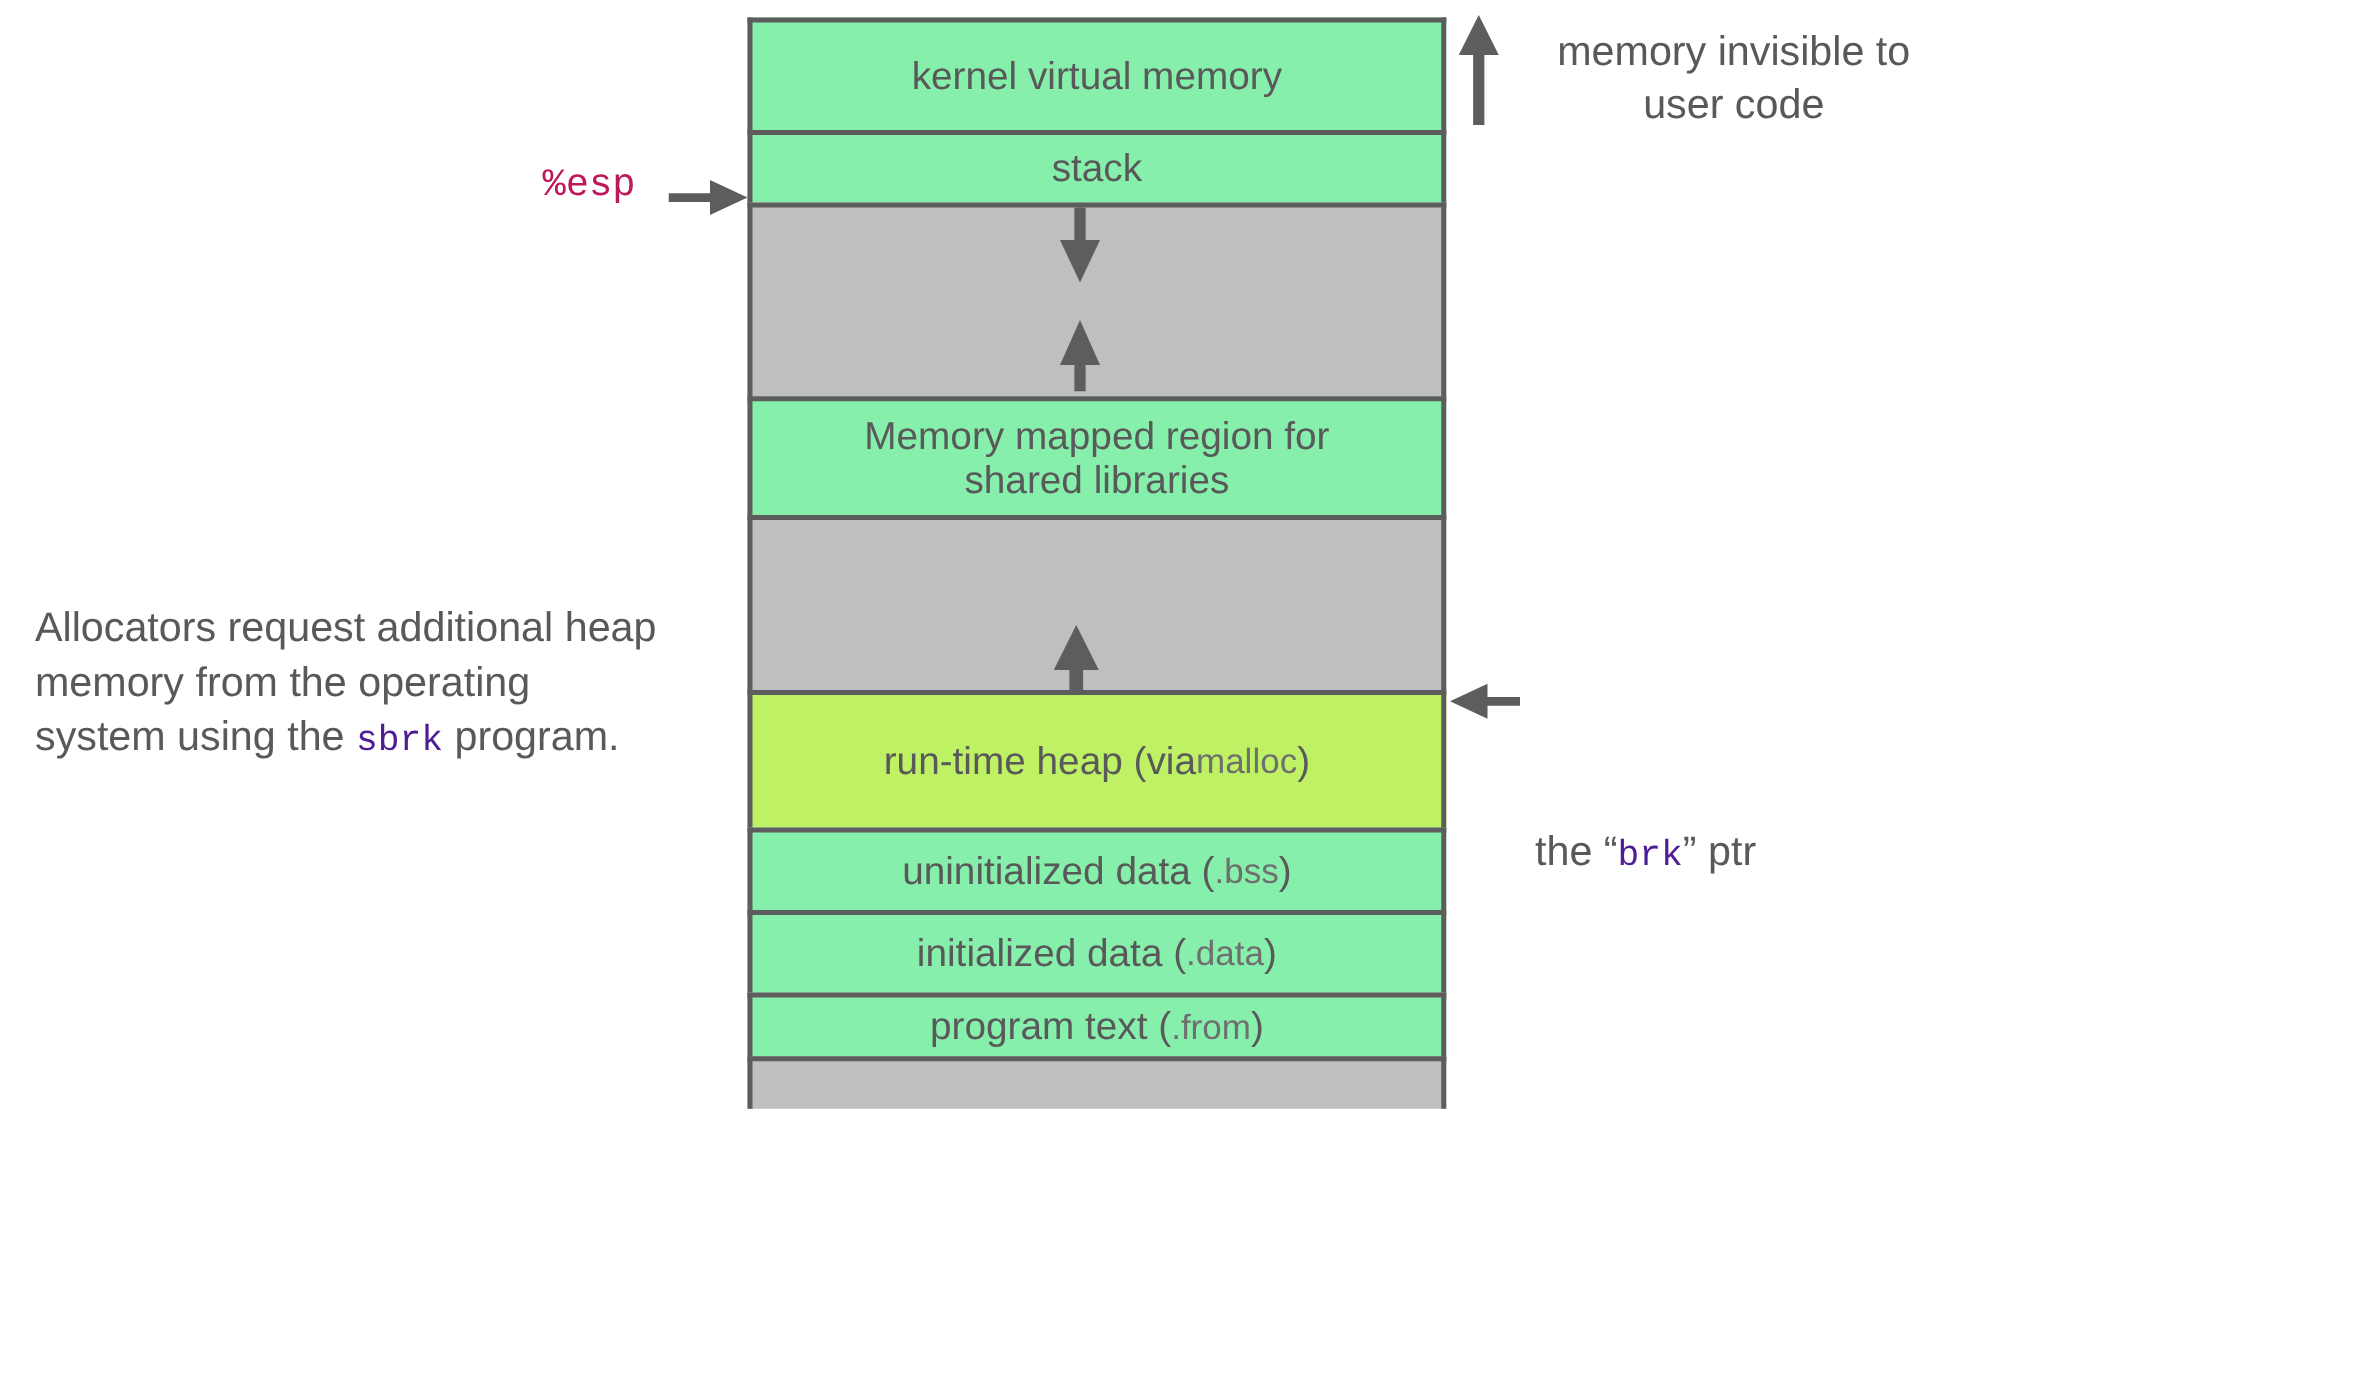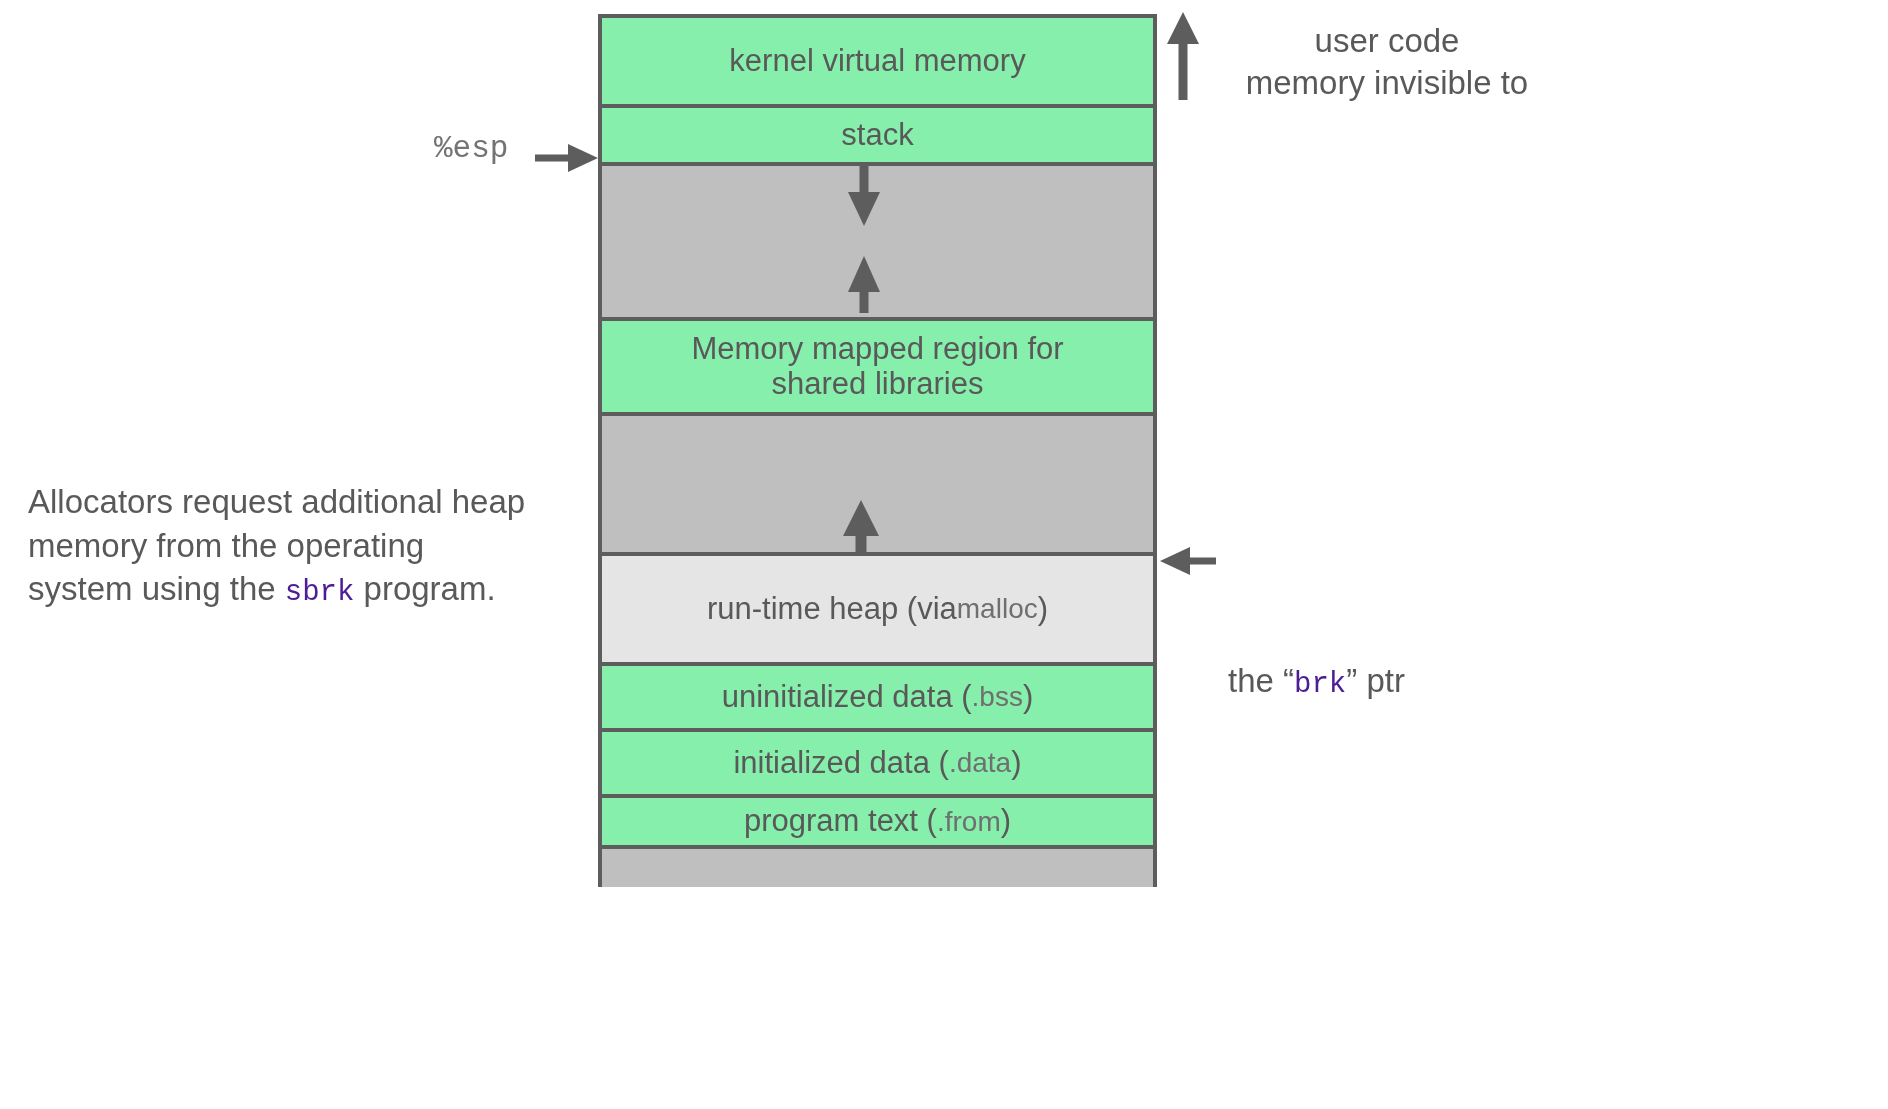--- a/index.html
+++ b/index.html
@@ -39,21 +39,21 @@
     background: #86efac;
     display: flex;
     align-items: center;
     justify-content: center;
     text-align: center;
     font-size: 31px;
     line-height: 1.12;
     color: #595959;
   }
   .mem-row.gray { background: #bfbfbf; }
-  .mem-row.yellow { background: #e5e5e5; text-align: center; }
+  .mem-row.yellow { background: #bef264; text-align: center; }
 
   .mono {
     font-family: Liberation Sans, sans-serif;
     font-size: 28px;
     color: #6f6f6f;
   }
 
   
   #overlay {
     position: absolute;
@@ -88,21 +88,21 @@
     width: 500px;
     font-size: 33px;
     line-height: 1.32;
   }
   #lbl-esp {
     position: absolute;
     left: 434px;
     top: 131px;
     font-family: "Liberation Mono", "DejaVu Sans Mono", monospace;
     font-size: 31px;
-    color: #737373;
+    color: #be185d;
   }
   .cap-mono {
     font-family: "Liberation Mono", "DejaVu Sans Mono", monospace;
     font-size: 29px;
     color: #4c1d95;
   }
 </style>
 </head>
 <body>
 
@@ -187,21 +187,21 @@
 
     <g>
       <path d="M1216 561 L1180 561" stroke="#5d5d5d" stroke-width="7" fill="none"></path>
       <path d="M1160 561 L1190 575 L1190 547 Z" fill="#5d5d5d"></path>
     </g>
   </svg>
 
   <div id="lbl-esp">%esp</div>
 
   <div class="caption" id="cap-invisible">
+    <div>memory invisible to</div>
     <div>user code</div>
-    <div>memory invisible to</div>
   </div>
 
   <div class="caption" id="cap-brk"><span>the “</span><span class="cap-mono">brk</span><span>” ptr</span></div>
 
   <div class="caption" id="cap-alloc"><span>Allocators request additional heap memory from the operating system using the </span><span class="cap-mono">sbrk</span><span> program.</span></div>
 
 </div>
 
 </body></html>

